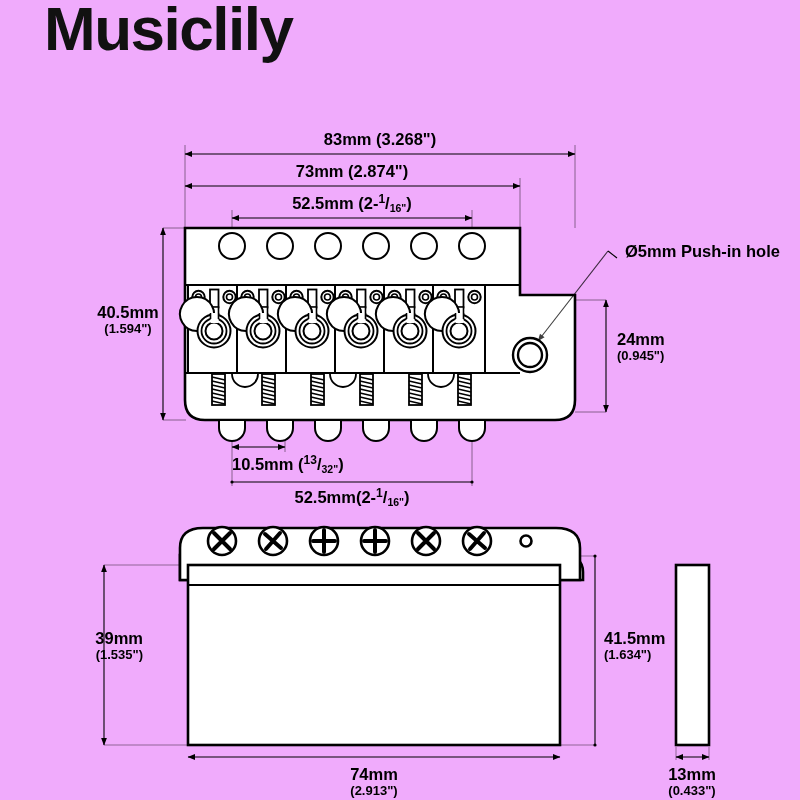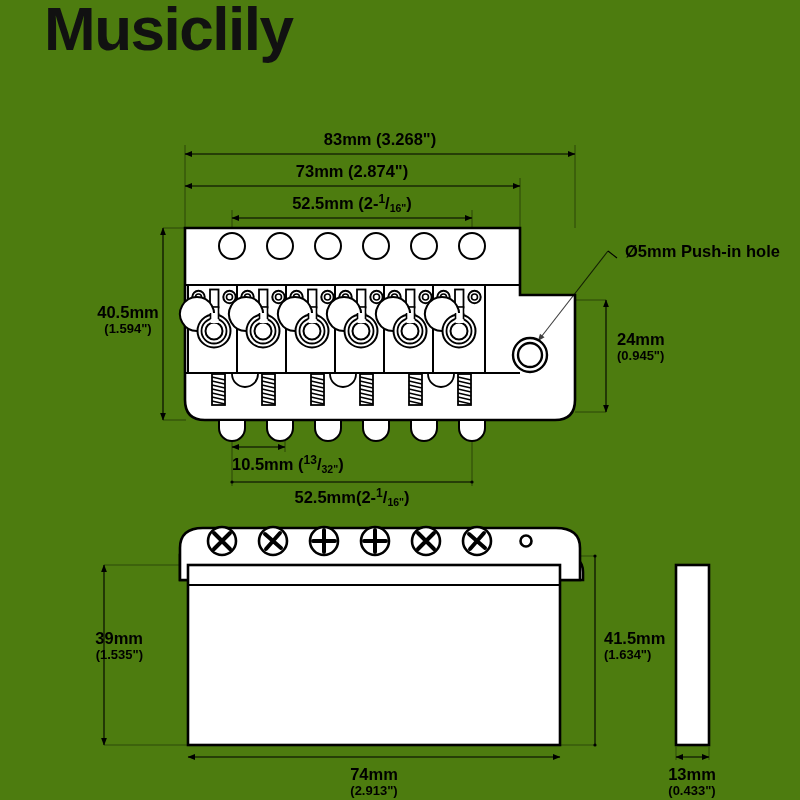--- a/index.html
+++ b/index.html
@@ -13,21 +13,21 @@
     height: 800px;
     position: relative;
     overflow: hidden;
     font-family: "Liberation Sans", sans-serif;
     color: #000000;
   }
   #page {
     position: relative;
     width: 800px;
     height: 800px;
-    background: #4d7c0f;
+    background: #f0abfc;
   }
   #brand-logo {
     position: absolute;
     left: 44px;
     top: -2px;
     font-family: "Liberation Sans", sans-serif;
     font-size: 62px;
     font-weight: bold;
     letter-spacing: -1.5px;
     line-height: 1;

